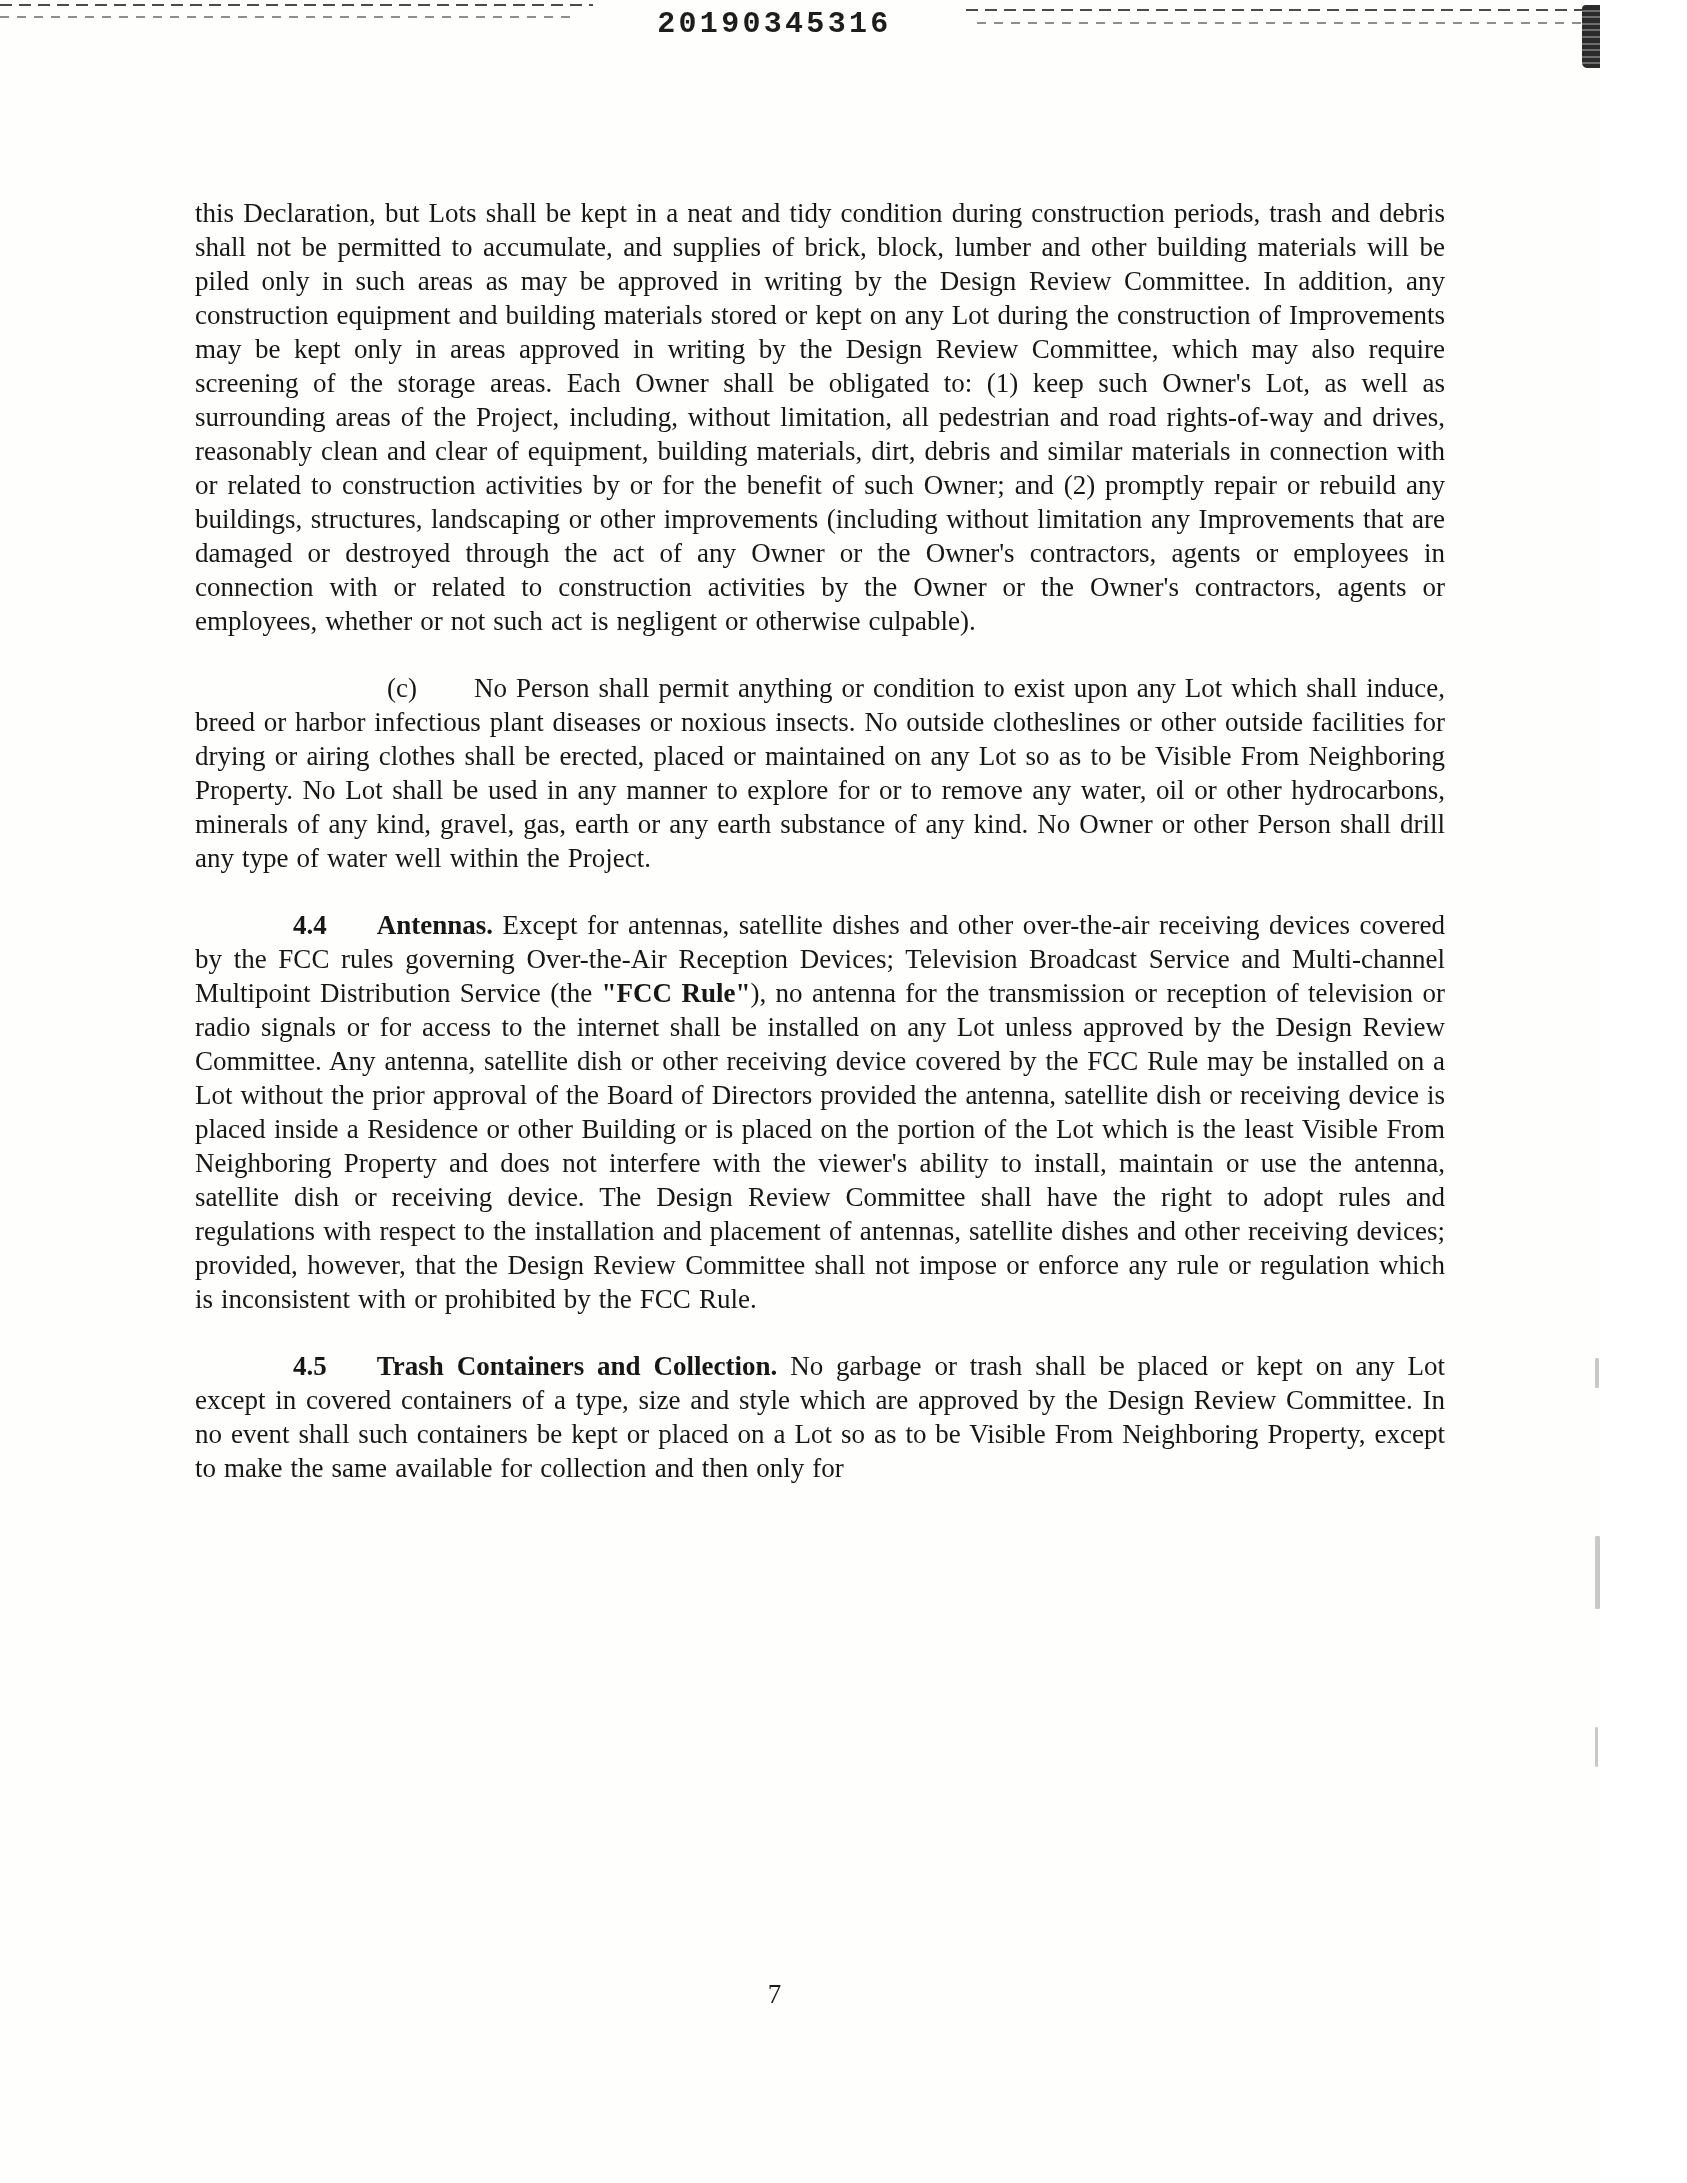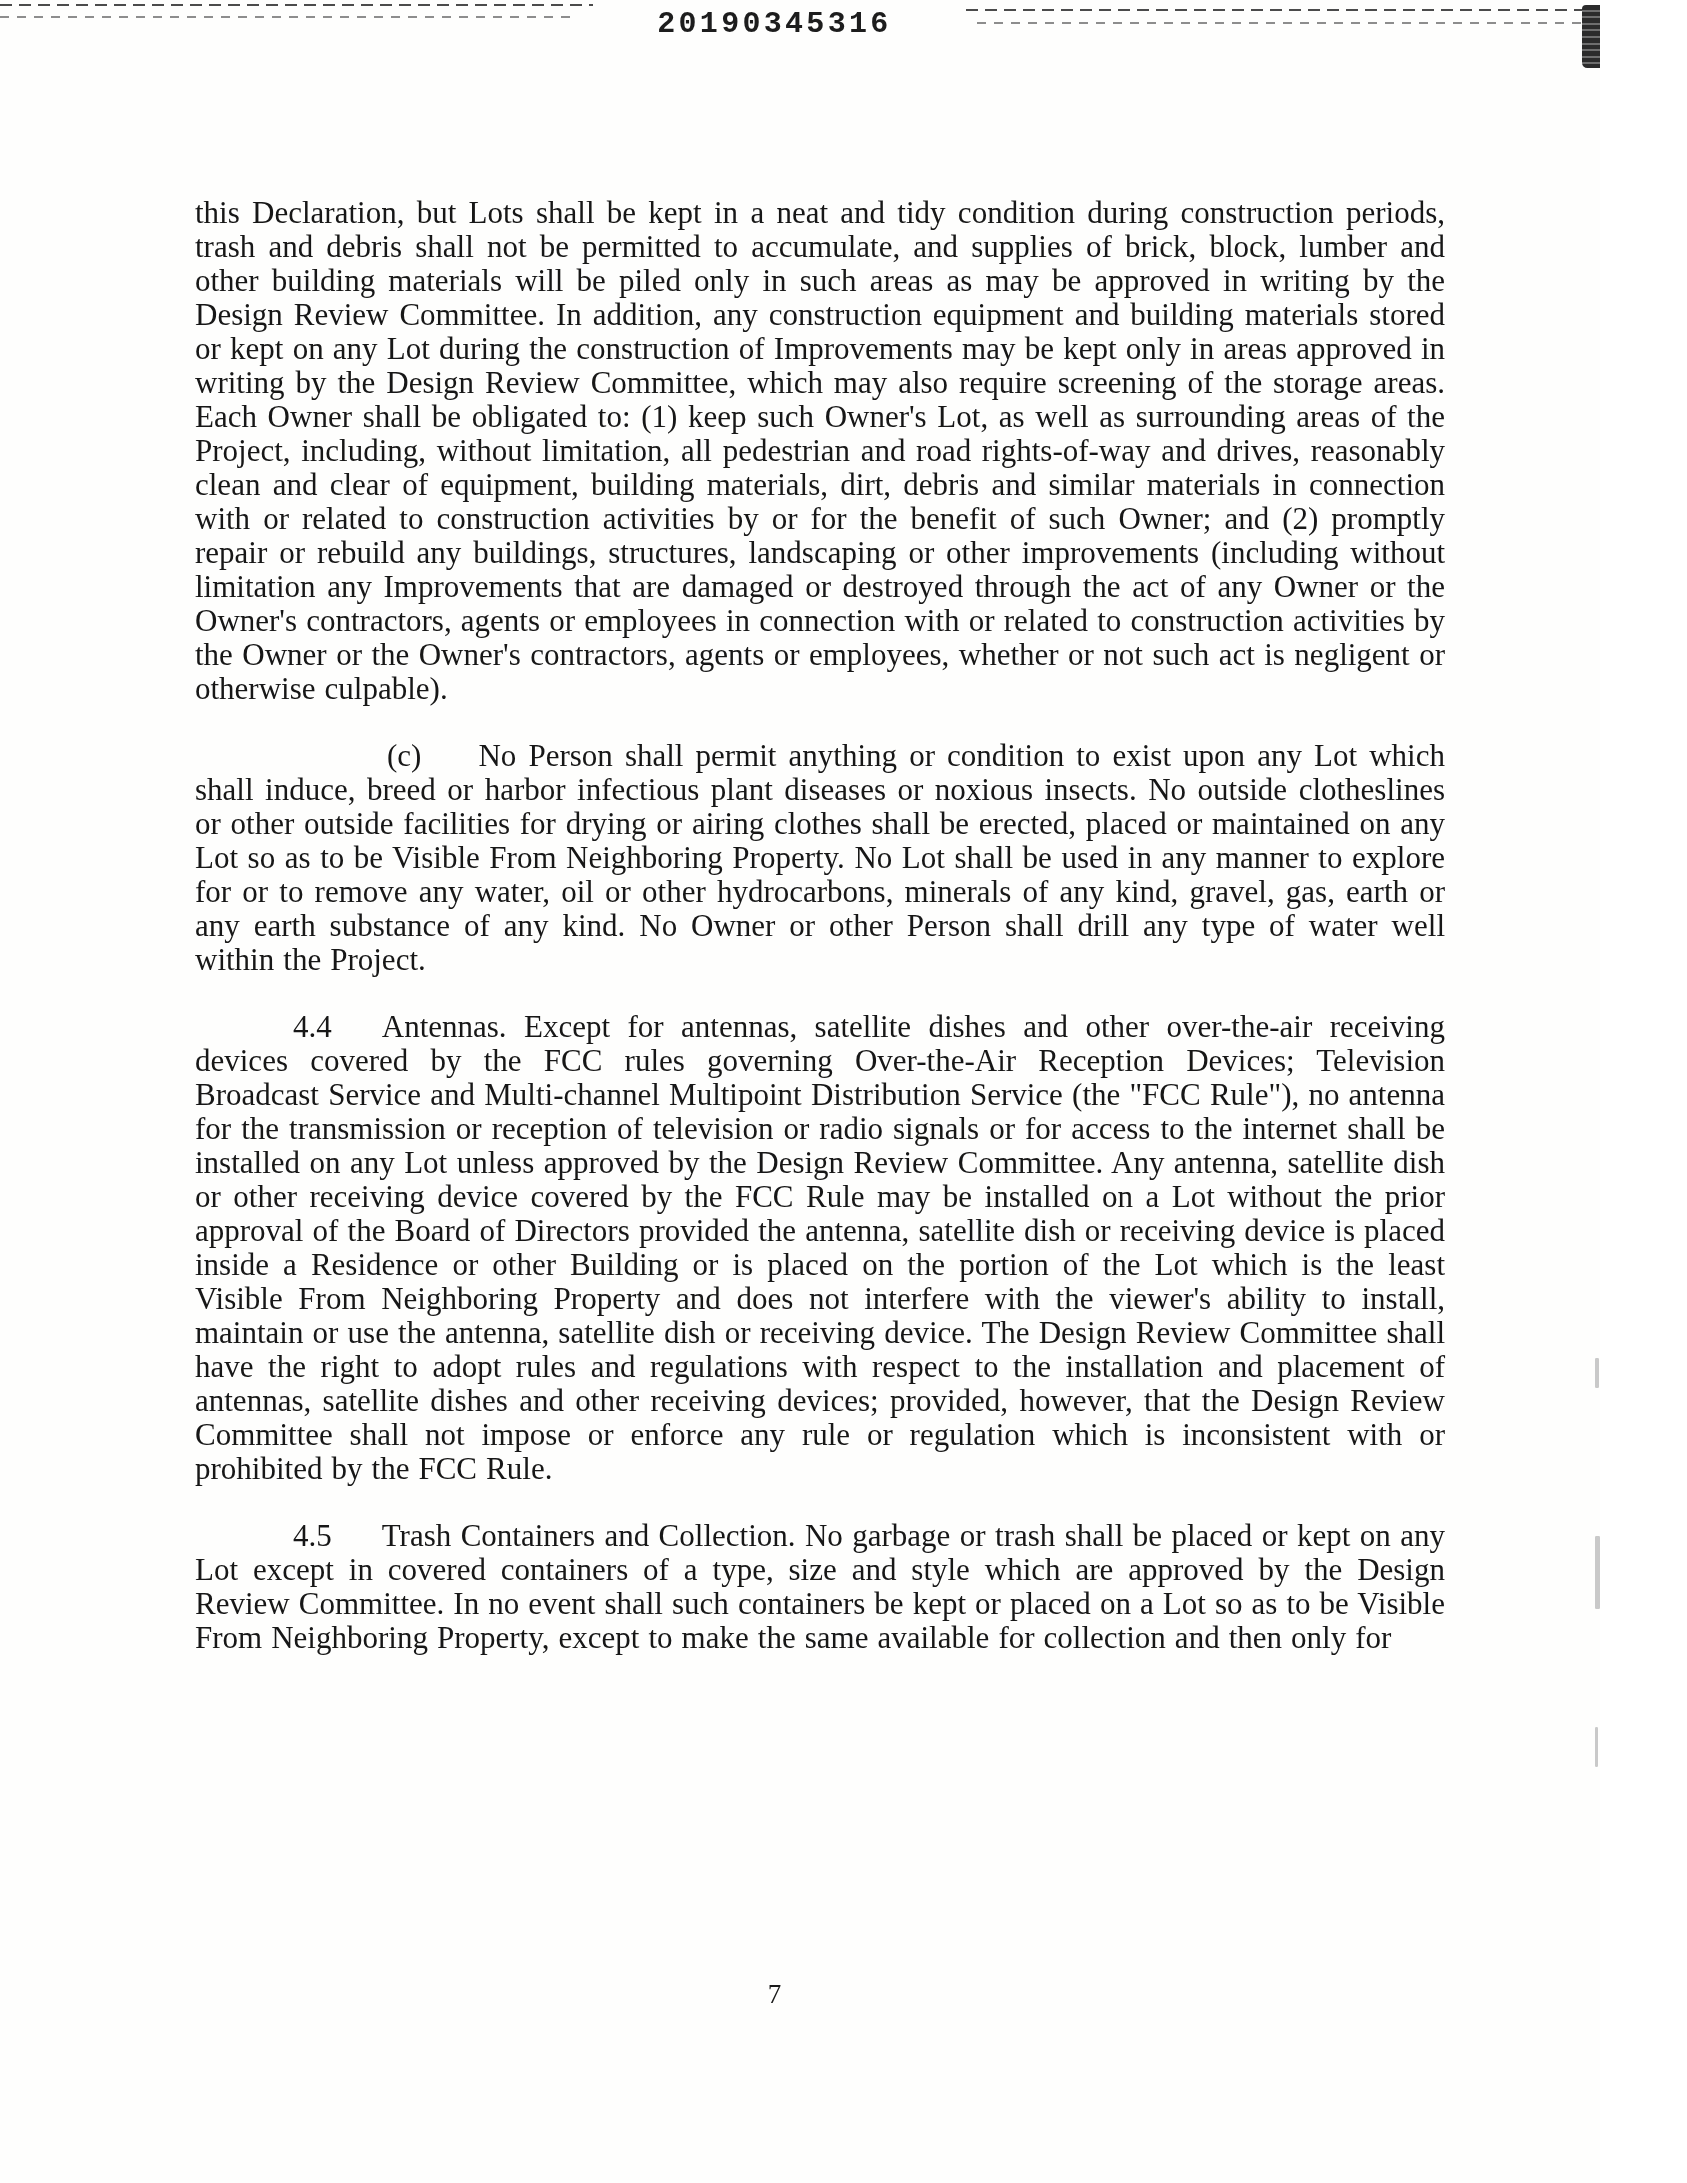--- a/index.html
+++ b/index.html
@@ -23,32 +23,32 @@
     font-size: 30px;
     letter-spacing: 3.3px;
     color: #1d1d1d;
     white-space: nowrap;
   }
   .content {
     position: absolute;
     left: 195px;
     top: 196px;
     width: 1250px;
-    font-size: 31px;
+    font-size: 27px;
     line-height: 34px;
     text-align: justify;
     word-spacing: 1.3px;
   }
   .content p { margin: 0 0 33px 0; }
   .content p.last { margin-bottom: 12px; }
   .indent-letter { text-indent: 192px; }
   .indent-section { text-indent: 98px; }
   .tab-letter { display: inline-block; width: 57px; }
   .tab-section { display: inline-block; width: 50px; }
-  .bold { font-weight: 400; }
+  .bold { font-weight: 700; }
   .page-number {
     position: absolute;
     top: 1979px;
     left: 48.4%;
     transform: translateX(-50%);
     font-size: 27px;
     color: #1a1a1a;
   }
   .dash-line { position: absolute; height: 2px; }
   .dash-dark  { background: repeating-linear-gradient(90deg, #4b4b4b 0 12px, transparent 12px 19px); }

